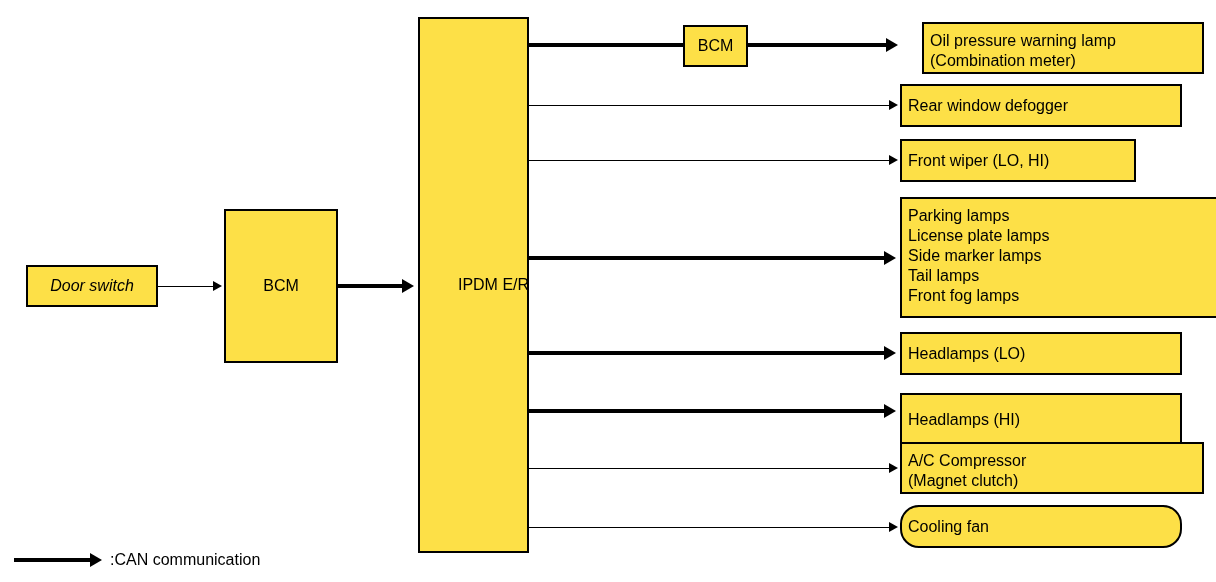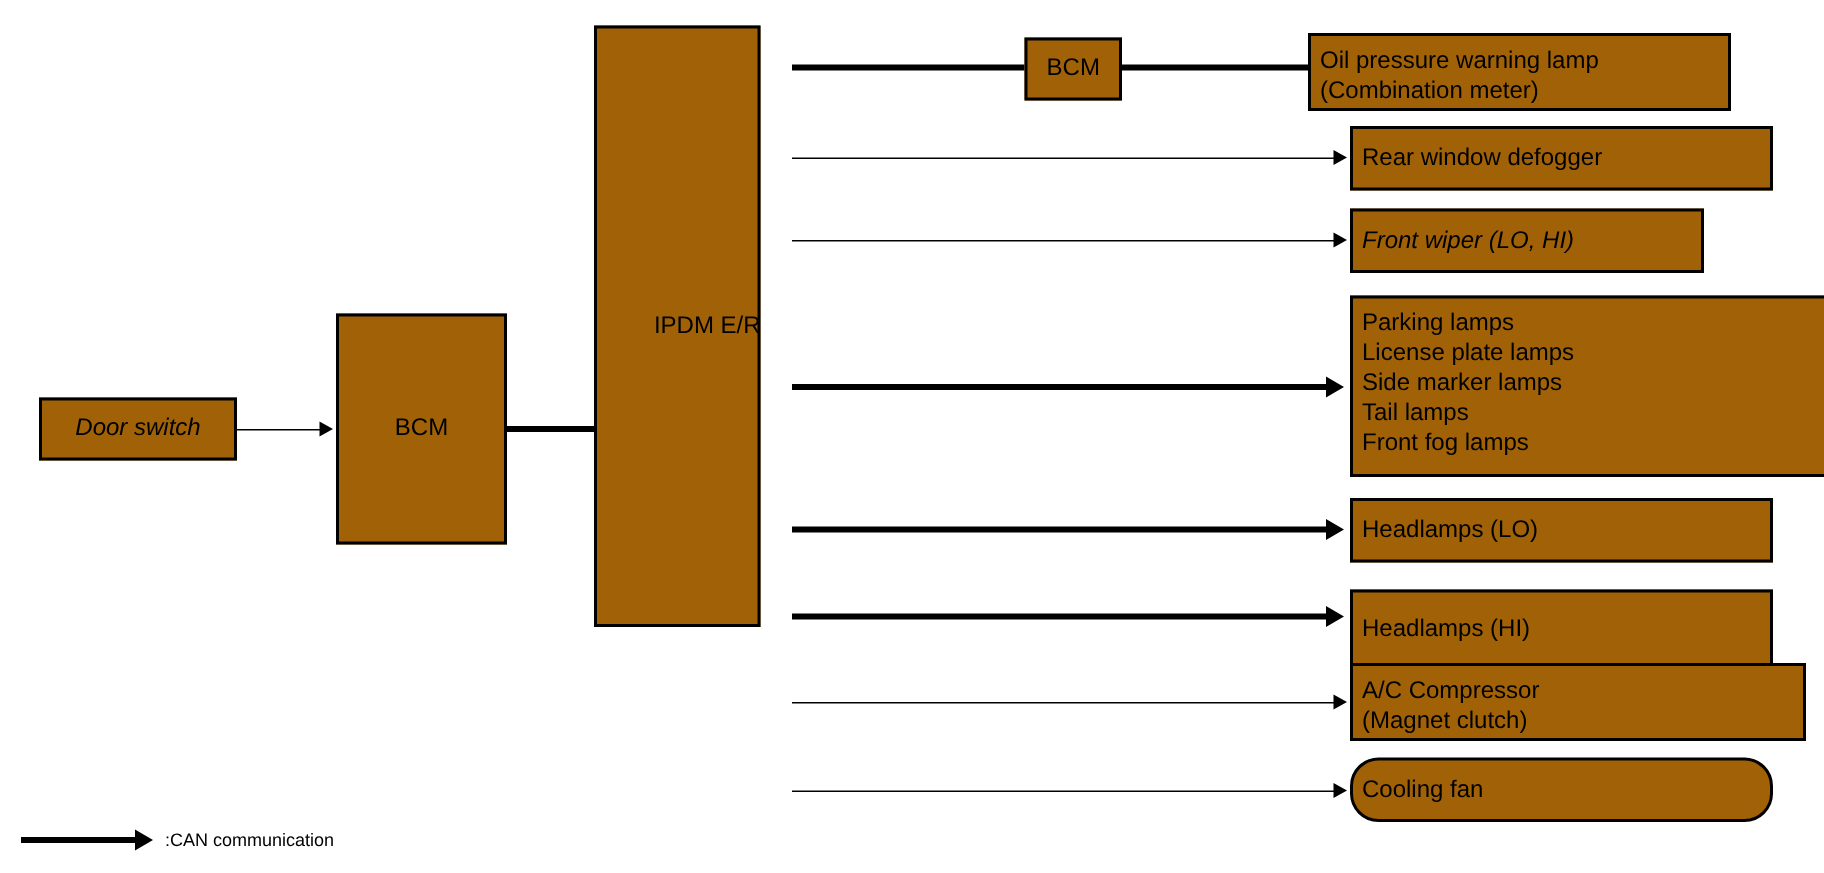--- a/index.html
+++ b/index.html
@@ -7,21 +7,21 @@
     position:relative;
     width:1216px;height:582px;
     background:#ffffff;
     font-family:"Liberation Sans","DejaVu Sans",sans-serif;
     overflow:hidden;
   }
   .box{
     position:absolute;
     box-sizing:border-box;
     border:2px solid #000000;
-    background:#a16207;
+    background:#fde047;
     color:#000000;
   }
   .box .lbl{
     position:absolute;
     left:6px;
     font-size:16px;
     line-height:20px;
     white-space:pre;
     color:#000;
   }
@@ -40,21 +40,21 @@
   .arrow.thin-head{
     border-width:5px 0 5px 9px;
     border-color:transparent transparent transparent #000000;
   }
   .arrow.thick-head{
     border-width:7px 0 7px 12px;
     border-color:transparent transparent transparent #000000;
   }
   .legend-text{
     position:absolute;
-    font-size:12px;
+    font-size:16px;
     line-height:18px;
     color:#000000;
     white-space:pre;
   }
 </style>
 </head>
 <body>
 
 <div id="canvas">
 
@@ -65,49 +65,49 @@
   <div class="line thin" style="left:158px;top:286px;width:57px;"></div>
   <div class="arrow thin-head" style="left:213px;top:281px;"></div>
 
   <div class="box center" style="left:224px;top:209px;width:114px;height:154px;">
     <span class="lbl">BCM</span>
   </div>
 
   <div class="line thick" style="left:338px;top:284px;width:66px;"></div>
   <div class="arrow thick-head" style="left:402px;top:279px;"></div>
 
-  <div class="box center" style="left:396px;top:17px;width:111px;height:401px;padding-left:40px;">
+  <div class="box center" style="left:418px;top:17px;width:111px;height:536px;padding-left:40px;">
     <span class="lbl">IPDM E/R</span>
   </div>
 
   <div class="line thick" style="left:528px;top:43px;width:155px;"></div>
 
   <div class="box center" style="left:683px;top:25px;width:65px;height:42px;">
     <span class="lbl">BCM</span>
   </div>
 
   <div class="line thick" style="left:748px;top:43px;width:140px;"></div>
   <div class="arrow thick-head" style="left:886px;top:38px;"></div>
 
-  <div class="box vtop" style="left:872px;top:22px;width:282px;height:52px;">
+  <div class="box vtop" style="left:922px;top:22px;width:282px;height:52px;">
     <span class="lbl">Oil pressure warning lamp
 (Combination meter)</span>
   </div>
 
   <div class="line thin" style="left:528px;top:105px;width:363px;"></div>
   <div class="arrow thin-head" style="left:889px;top:100px;"></div>
 
   <div class="box vcenter" style="left:900px;top:84px;width:282px;height:43px;">
     <span class="lbl">Rear window defogger</span>
   </div>
 
   <div class="line thin" style="left:528px;top:160px;width:363px;"></div>
   <div class="arrow thin-head" style="left:889px;top:155px;"></div>
 
-  <div class="box vcenter" style="left:900px;top:139px;width:236px;height:43px;font-style:italic;">
+  <div class="box vcenter" style="left:900px;top:139px;width:236px;height:43px;">
     <span class="lbl">Front wiper (LO, HI)</span>
   </div>
 
   <div class="line thick" style="left:528px;top:256px;width:358px;"></div>
   <div class="arrow thick-head" style="left:884px;top:251px;"></div>
 
   <div class="box vtop" style="left:900px;top:197px;width:320px;height:121px;">
     <span class="lbl">Parking lamps
 License plate lamps
 Side marker lamps

